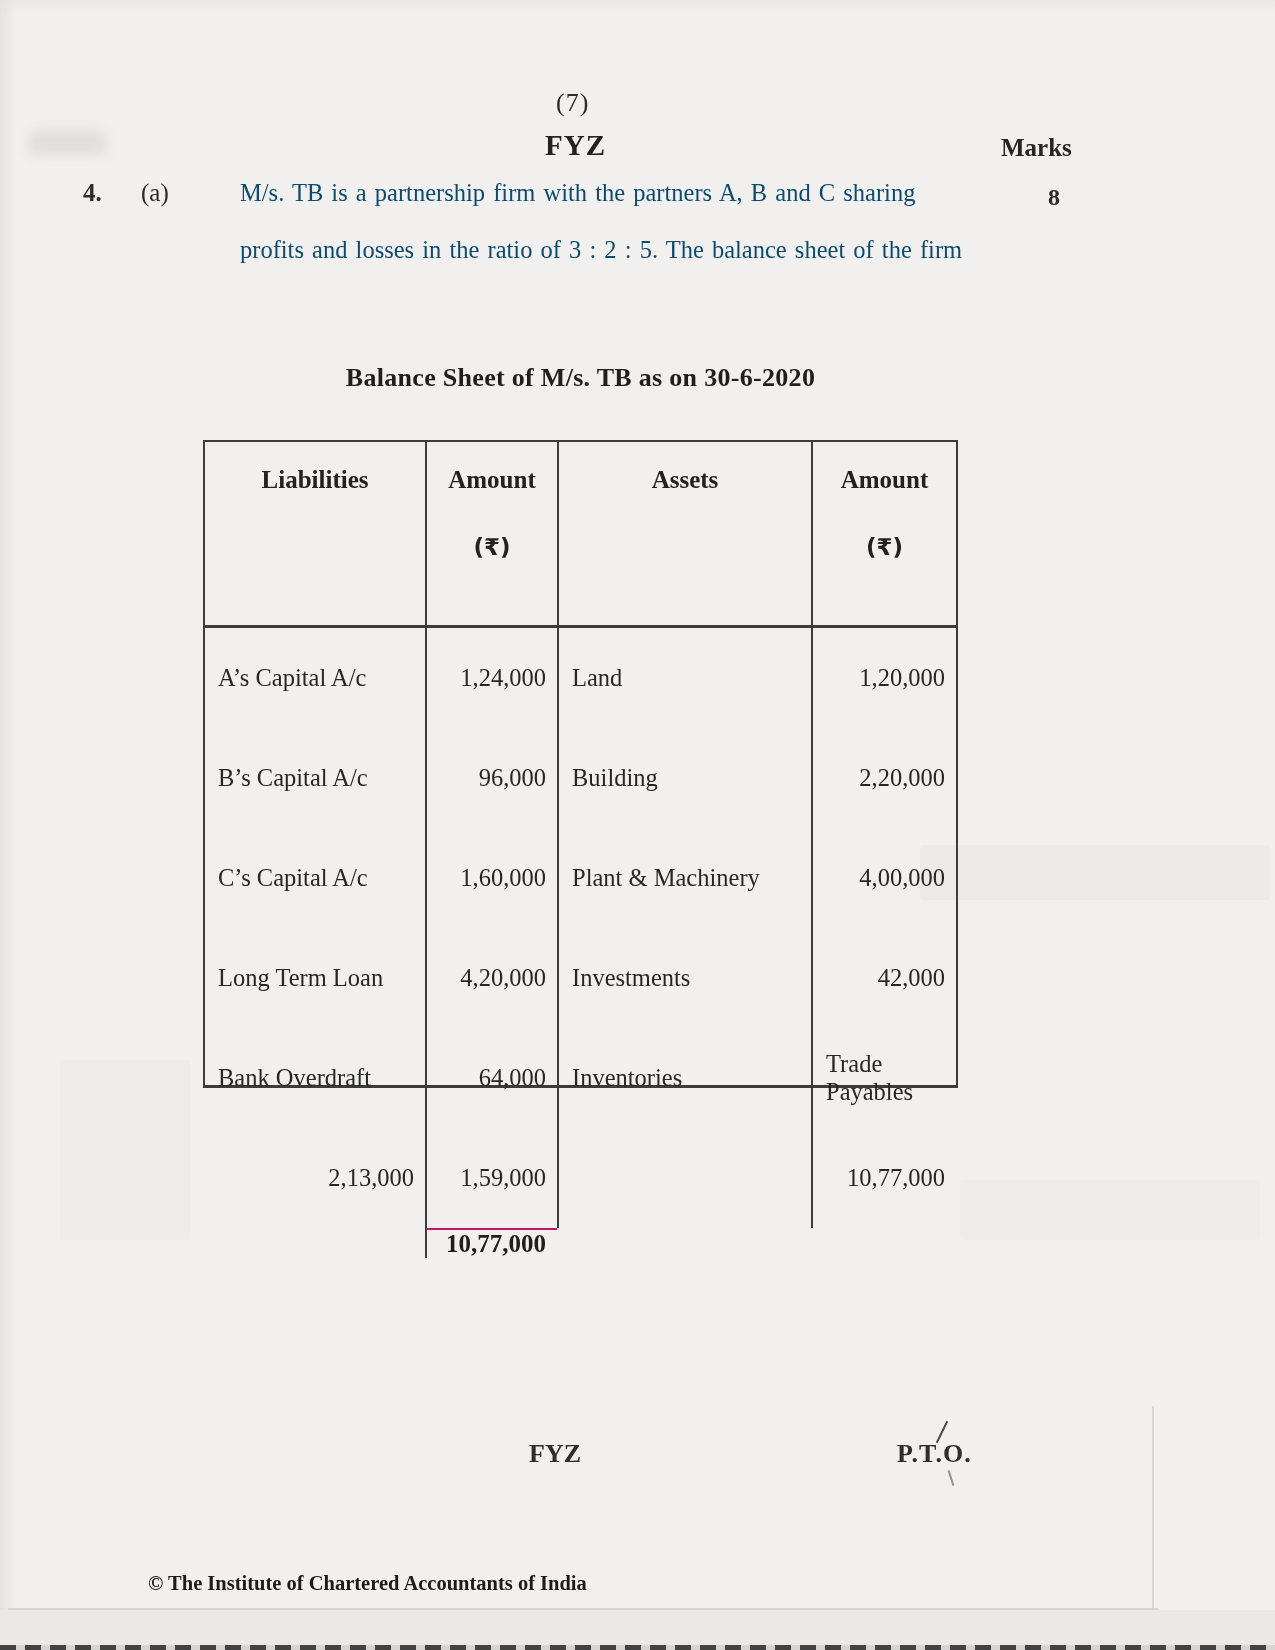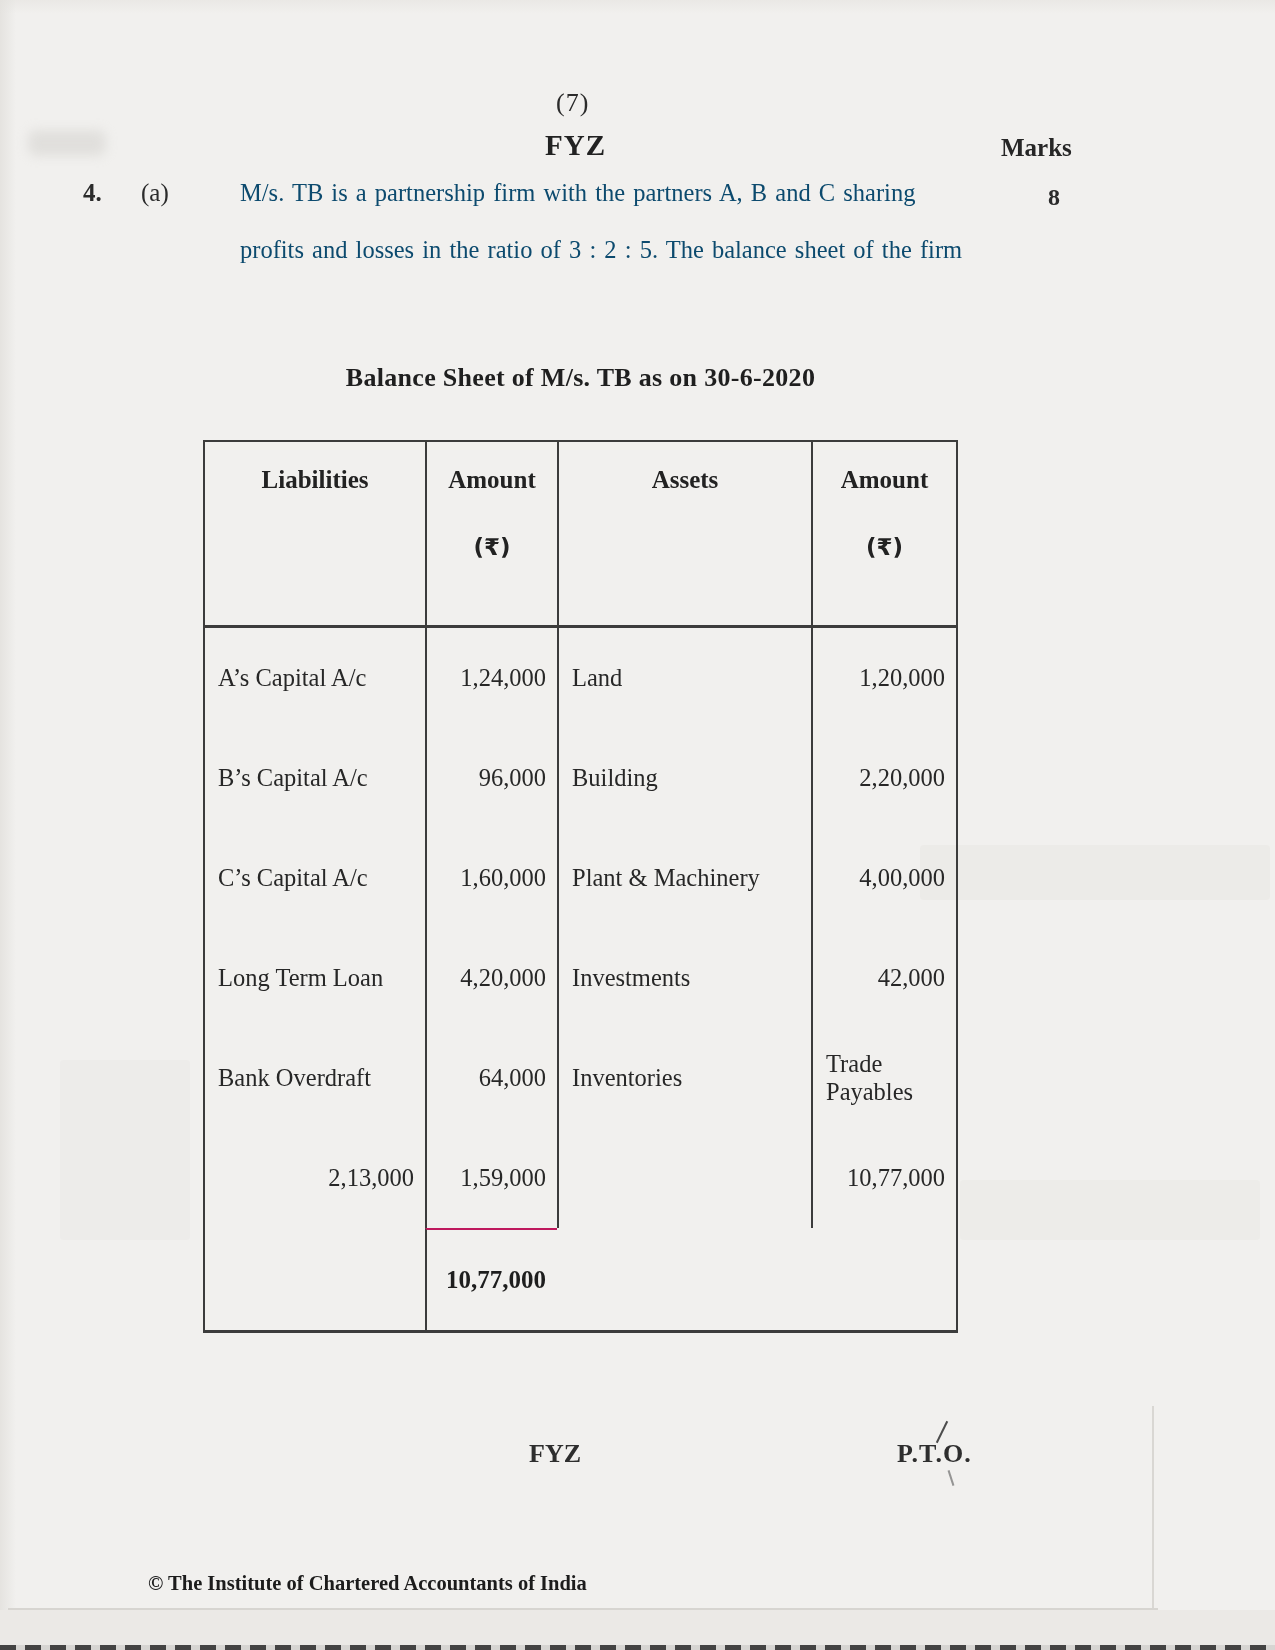--- a/index.html
+++ b/index.html
@@ -40,21 +40,21 @@
   .qline{font-size:24.5px;word-spacing:2px;color:#0c4a6e;margin-left:40px;}
   .qline1{left:200px;top:179px;}
   .qline2{left:200px;top:236px;}
   .qline3{left:200px;top:291px;}
   .qline3 sup{font-size:15px;vertical-align:6px;}
   .marks-value{left:1048px;top:184px;font-size:24px;font-weight:700;}
   .tbl-title{left:203px;top:363px;width:755px;text-align:center;font-size:26px;font-weight:700;color:#1f1f1f;letter-spacing:.3px;}
   .rupee{font-family:"DejaVu Sans","Liberation Serif",serif;font-size:23px;}
   
   .bs-table{
-    position:absolute;left:203px;top:440px;width:755px;height:893px;
+    position:absolute;left:203px;top:440px;width:755px;height:648px;
     box-sizing:border-box;border:2px solid #3c3c3c;border-bottom-width:3px;
     display:grid;
     grid-template-columns:220px 132px 254px 145px;
     grid-template-rows:186px repeat(6,100px) auto;
     font-size:24.5px;color:#272727;
   }
   .bs-table>div{box-sizing:border-box;display:flex;align-items:center;}
   .bs-table>div:nth-child(4n+2),
   .bs-table>div:nth-child(4n+3),
   .bs-table>div:nth-child(4n){border-left:2px solid #3c3c3c;}

